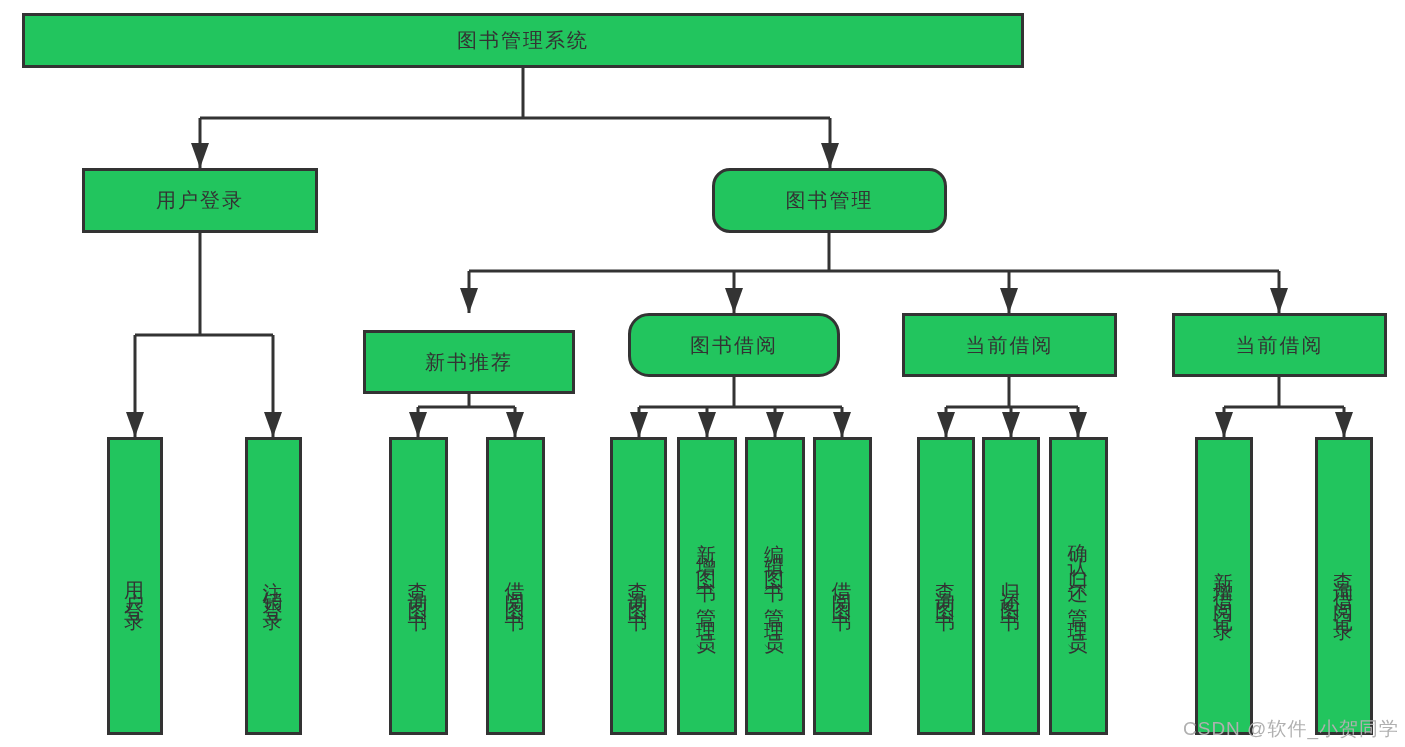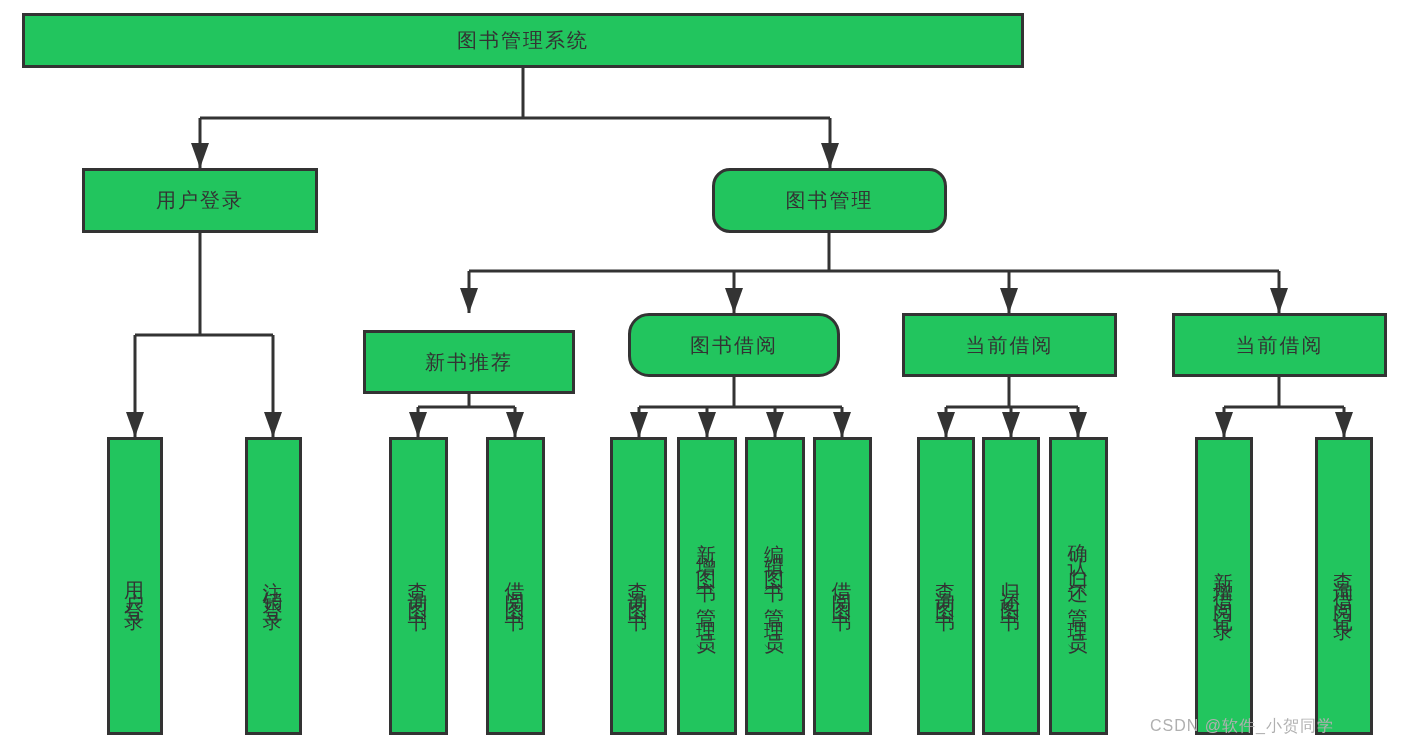--- a/index.html
+++ b/index.html
@@ -12,21 +12,21 @@
     position:absolute;box-sizing:border-box;border:3px solid #333333;background:#22c55e;
     display:flex;align-items:center;justify-content:center;text-align:center;
   }
   .box .lbl{font-size:20px;letter-spacing:2px;white-space:nowrap;}
   .vbox .lbl{
     writing-mode:vertical-rl;text-orientation:mixed;
     font-size:20px;letter-spacing:10px;white-space:nowrap;
   }
   .vbox .lbl.sp13{letter-spacing:13px;}
   .watermark{
-    position:absolute;left:1150px;top:716px;font-size:16px;color:#b0b0b0;
+    position:absolute;left:1183px;top:716px;font-size:19px;color:#b0b0b0;
     letter-spacing:1px;white-space:nowrap;
   }
 </style>
 </head>
 <body>
 
 <div class="canvas">
 
   <svg class="wires" width="1405" height="747">
     <defs>

